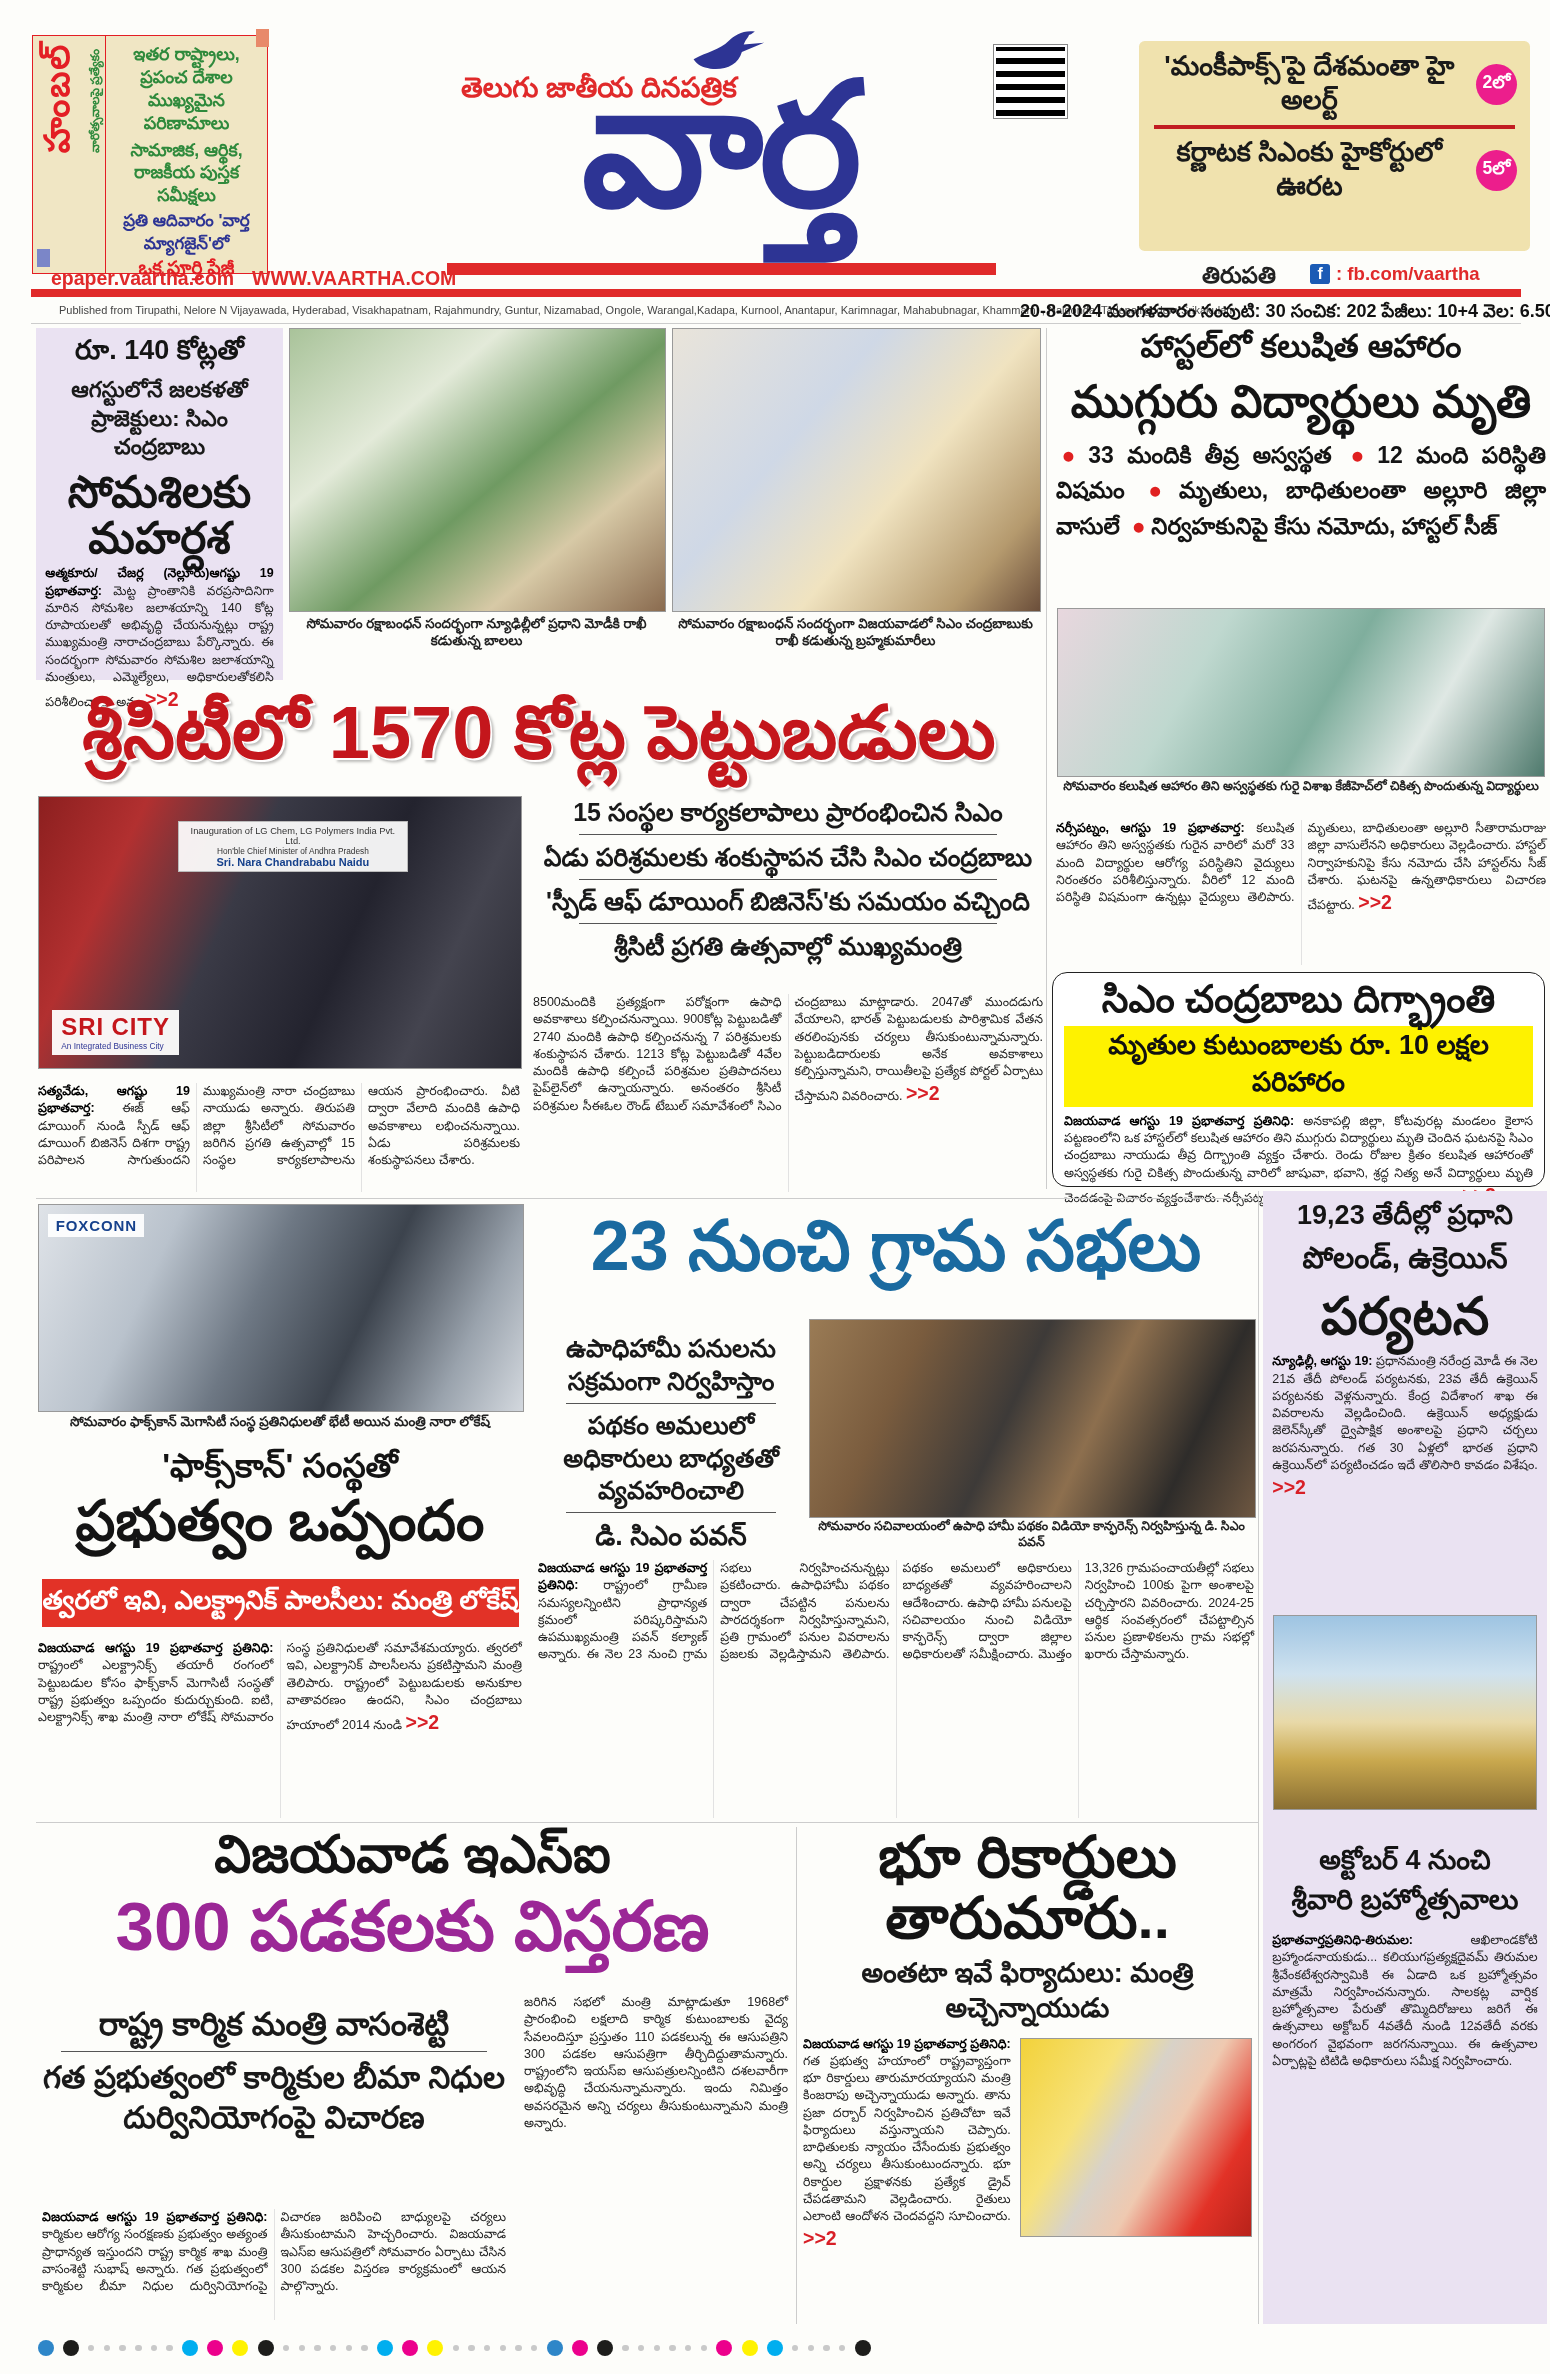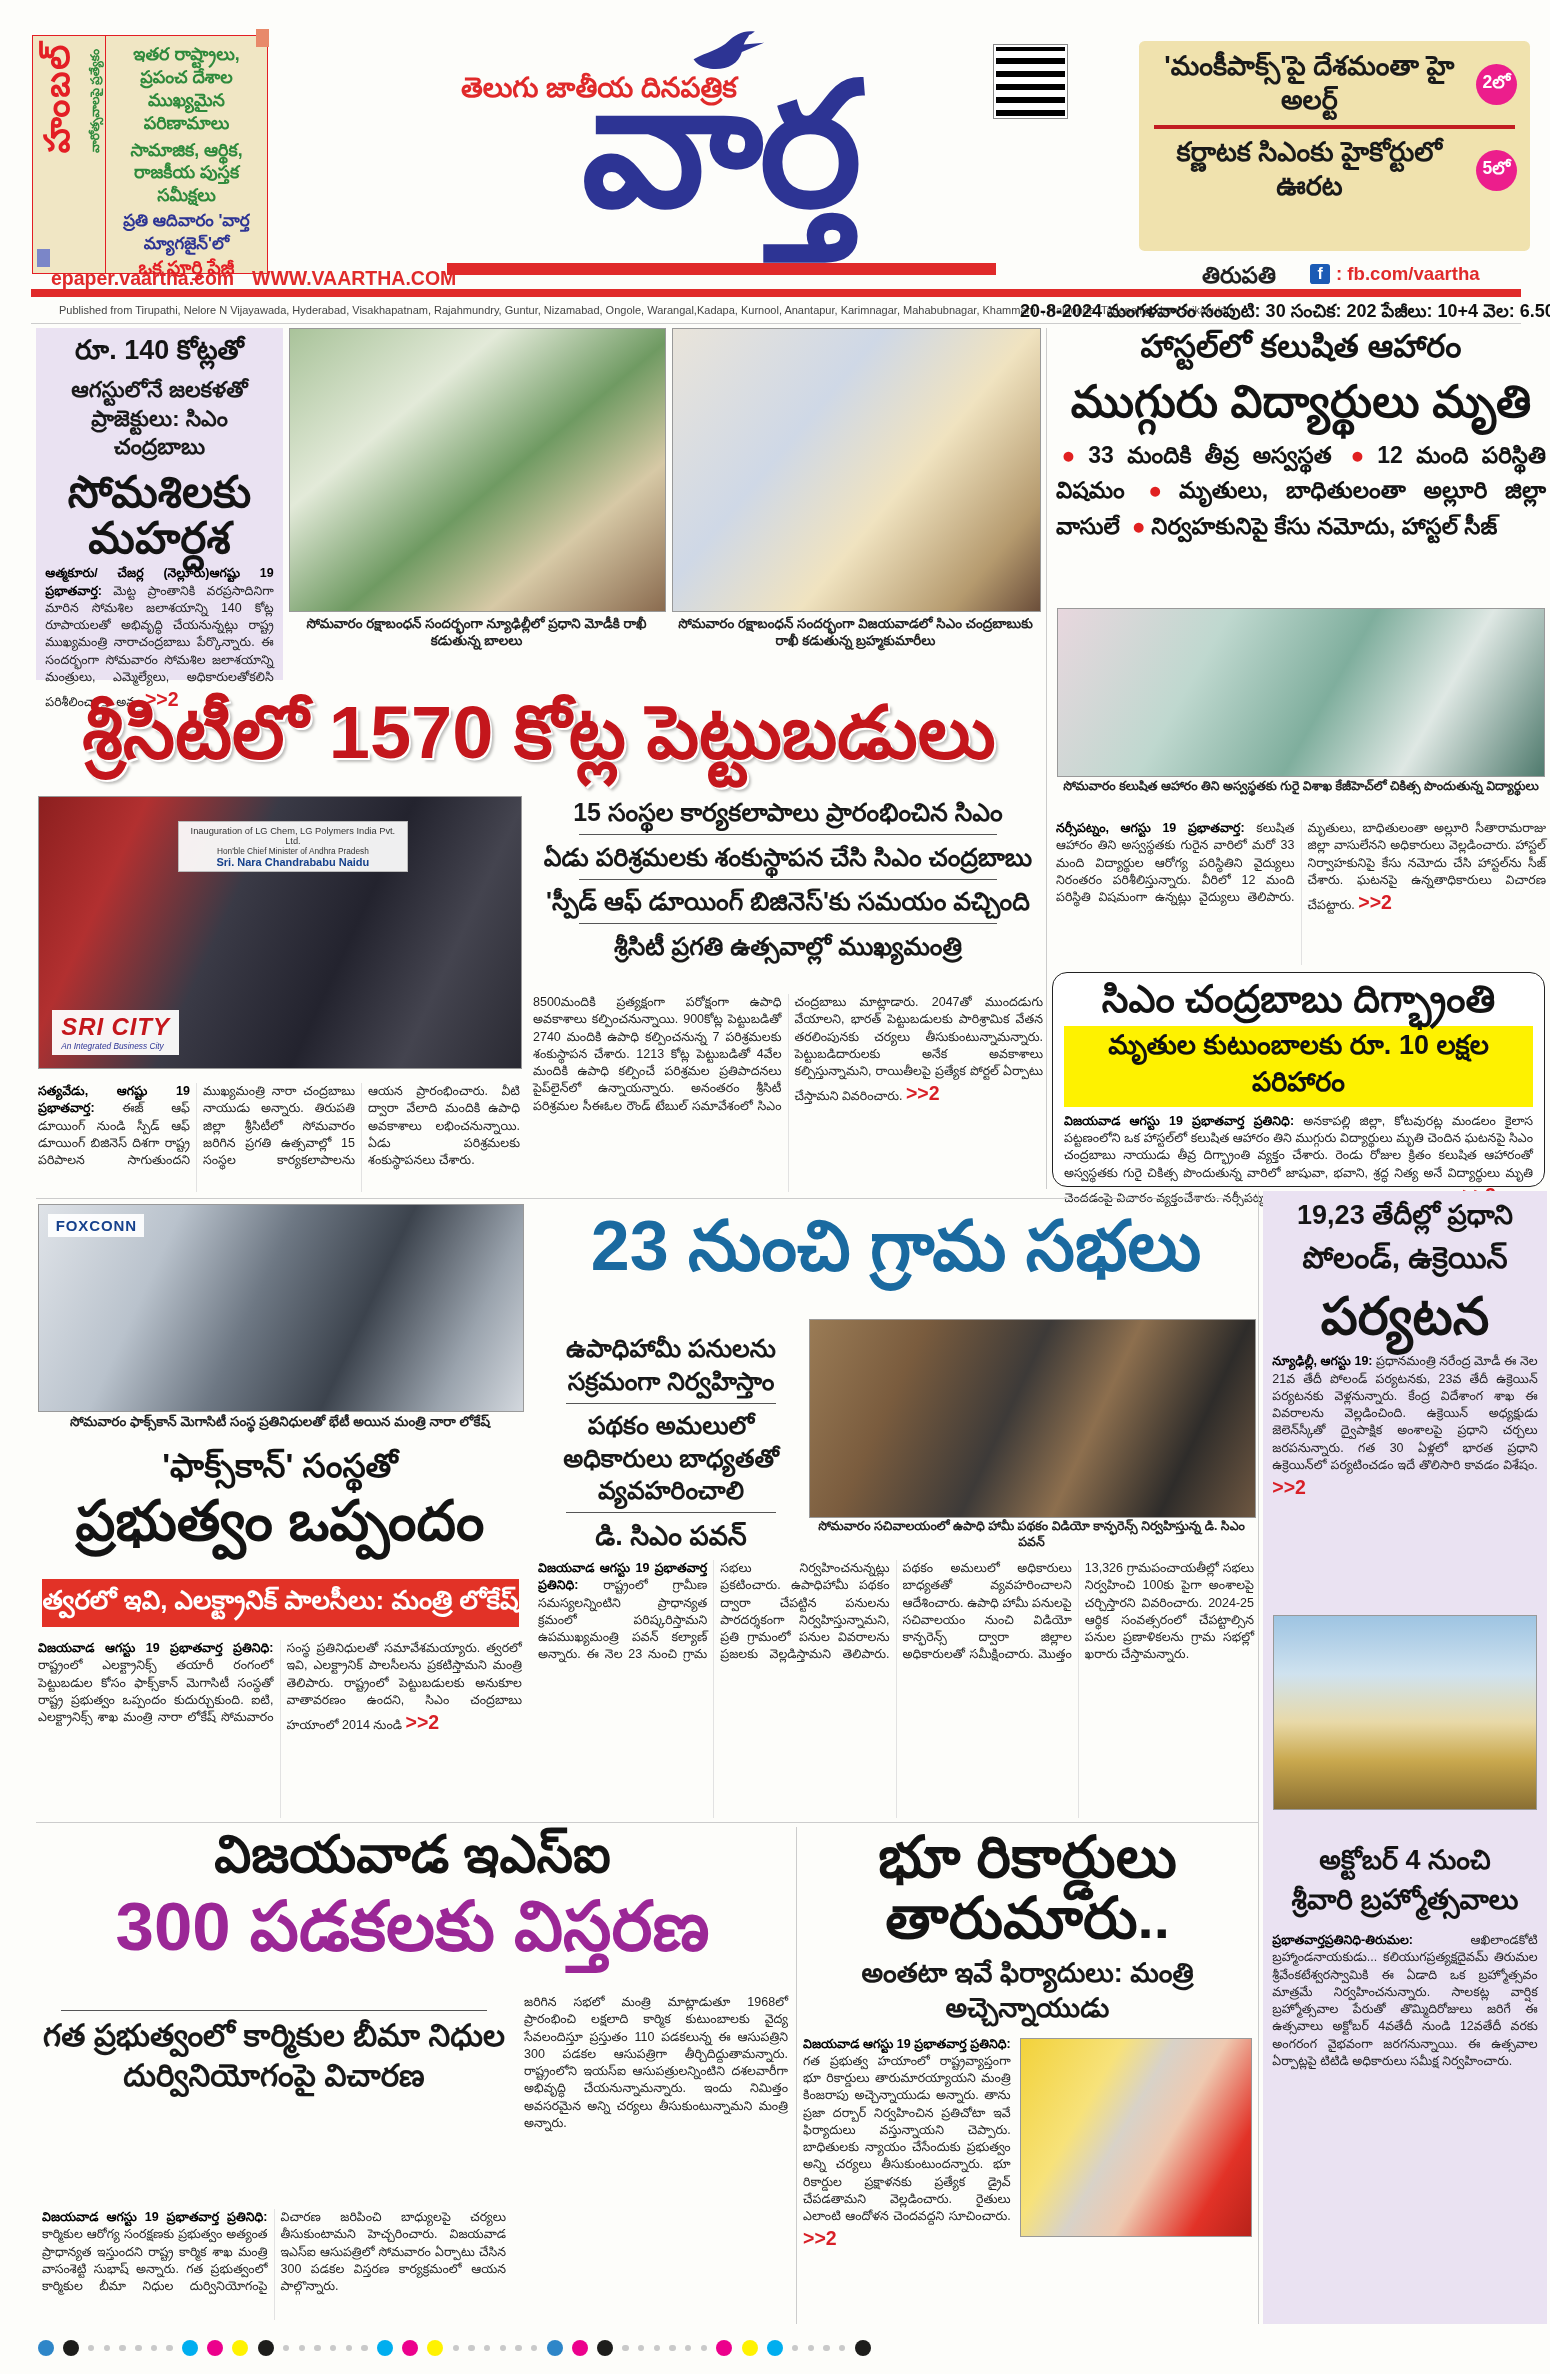--- a/index.html
+++ b/index.html
@@ -169,21 +169,21 @@
   <p class="abs body cols2" style="left:1056px;top:820px;width:490px;height:145px;"><b>నర్సీపట్నం, ఆగస్టు 19 ప్రభాతవార్త:</b> <span>కలుషిత ఆహారం తిని అస్వస్థతకు గురైన వారిలో మరో 33 మంది విద్యార్థుల ఆరోగ్య పరిస్థితిని వైద్యులు నిరంతరం పరిశీలిస్తున్నారు. వీరిలో 12 మంది పరిస్థితి విషమంగా ఉన్నట్లు వైద్యులు తెలిపారు. మృతులు, బాధితులంతా అల్లూరి సీతారామరాజు జిల్లా వాసులేనని అధికారులు వెల్లడించారు. హాస్టల్ నిర్వాహకునిపై కేసు నమోదు చేసి హాస్టల్‌ను సీజ్ చేశారు. ఘటనపై ఉన్నతాధికారులు విచారణ చేపట్టారు.</span> <span class="more">&gt;&gt;2</span></p>
 
   <div class="abs headline-red ctr" style="left:37px;top:690px;width:1004px;font-size:74px;">శ్రీసిటీలో 1570 కోట్ల పెట్టుబడులు</div>
 
   <div class="photo" style="left:38px;top:796px;width:482px;height:271px;background:linear-gradient(115deg,#8c1f1f 0%,#b23030 18%,#3a3a46 40%,#23232e 62%,#44444f 80%,#2a2a33 100%);">
     <div class="overlay-board" style="left:139px;top:24px;width:213px;">
       <div style="font-size:9.3px;">Inauguration of LG Chem, LG Polymers India Pvt. Ltd.</div>
       <div style="font-size:8.3px;">Hon'ble Chief Minister of Andhra Pradesh</div>
       <div style="font-size:11px;font-weight:bold;color:#16418c;">Sri. Nara Chandrababu Naidu</div>
     </div>
-    <div class="sricity-logo" style="left:13px;bottom:13px;font-style:italic;">
+    <div class="sricity-logo" style="left:13px;bottom:13px;">
       <div class="t1">SRI CITY</div>
       <div class="t2">An Integrated Business City</div>
     </div>
   </div>
 
   <div class="abs" style="left:533px;top:796px;width:510px;">
     <div class="ctr subhead" style="font-size:25px;">15 సంస్థల కార్యకలాపాలు ప్రారంభించిన సిఎం</div>
     <div class="shrule"></div>
     <div class="ctr subhead" style="font-size:25px;">ఏడు పరిశ్రమలకు శంకుస్థాపన చేసి సిఎం చంద్రబాబు</div>
     <div class="shrule"></div>
@@ -240,20 +240,21 @@
     <p class="body"><b>ప్రభాతవార్తప్రతినిధి-తిరుమల:</b> <span>ఆఖిలాండకోటి బ్రహ్మాండనాయకుడు... కలియుగప్రత్యక్షదైవమ్ తిరుమల శ్రీవేంకటేశ్వరస్వామికి ఈ ఏడాది ఒక బ్రహ్మోత్సవం మాత్రమే నిర్వహించనున్నారు. సాలకట్ల వార్షిక బ్రహ్మోత్సవాల పేరుతో తొమ్మిదిరోజులు జరిగే ఈ ఉత్సవాలు అక్టోబర్ 4వతేదీ నుండి 12వతేదీ వరకు అంగరంగ వైభవంగా జరగనున్నాయి. ఈ ఉత్సవాల ఏర్పాట్లపై టిటిడి అధికారులు సమీక్ష నిర్వహించారు.</span></p>
   </div>
 
   <div class="divider-h" style="left:36px;top:1822px;width:1222px;"></div>
 
   <div class="abs" style="left:37px;top:1827px;width:751px;">
     <div class="ctr headline-black" style="font-size:52px;">విజయవాడ ఇఎస్ఐ</div>
     <div class="ctr headline-purple" style="font-size:69px;margin-top:5.6px;">300 పడకలకు విస్తరణ</div>
   </div>
   <div class="abs ctr" style="left:42px;top:2004px;width:464px;">
+    <div class="subhead" style="font-size:32px;">రాష్ట్ర కార్మిక మంత్రి వాసంశెట్టి</div>
     <div class="shrule" style="width:92%;"></div>
     <div class="subhead" style="font-size:31px;">గత ప్రభుత్వంలో కార్మికుల బీమా నిధుల దుర్వినియోగంపై విచారణ</div>
   </div>
   <p class="abs body cols2" style="left:42px;top:2209px;width:464px;height:111px;"><b>విజయవాడ ఆగస్టు 19 ప్రభాతవార్త ప్రతినిధి:</b> <span>కార్మికుల ఆరోగ్య సంరక్షణకు ప్రభుత్వం అత్యంత ప్రాధాన్యత ఇస్తుందని రాష్ట్ర కార్మిక శాఖ మంత్రి వాసంశెట్టి సుభాష్ అన్నారు. గత ప్రభుత్వంలో కార్మికుల బీమా నిధుల దుర్వినియోగంపై విచారణ జరిపించి బాధ్యులపై చర్యలు తీసుకుంటామని హెచ్చరించారు. విజయవాడ ఇఎస్ఐ ఆసుపత్రిలో సోమవారం ఏర్పాటు చేసిన 300 పడకల విస్తరణ కార్యక్రమంలో ఆయన పాల్గొన్నారు.</span></p>
   <p class="abs body" style="left:524px;top:1994px;width:264px;height:327px;"><span>జరిగిన సభలో మంత్రి మాట్లాడుతూ 1968లో ప్రారంభించి లక్షలాది కార్మిక కుటుంబాలకు వైద్య సేవలందిస్తూ ప్రస్తుతం 110 పడకలున్న ఈ ఆసుపత్రిని 300 పడకల ఆసుపత్రిగా తీర్చిదిద్దుతామన్నారు. రాష్ట్రంలోని ఇయస్ఐ ఆసుపత్రులన్నింటిని దశలవారీగా అభివృద్ధి చేయనున్నామన్నారు. ఇందు నిమిత్తం అవసరమైన అన్ని చర్యలు తీసుకుంటున్నామని మంత్రి అన్నారు.</span></p>
 
   <div class="divider-v" style="left:796px;top:1827px;height:497px;"></div>
 
   <div class="abs" style="left:803px;top:1827px;width:449px;">
     <div class="ctr headline-black" style="font-size:58px;">భూ రికార్డులు</div>

